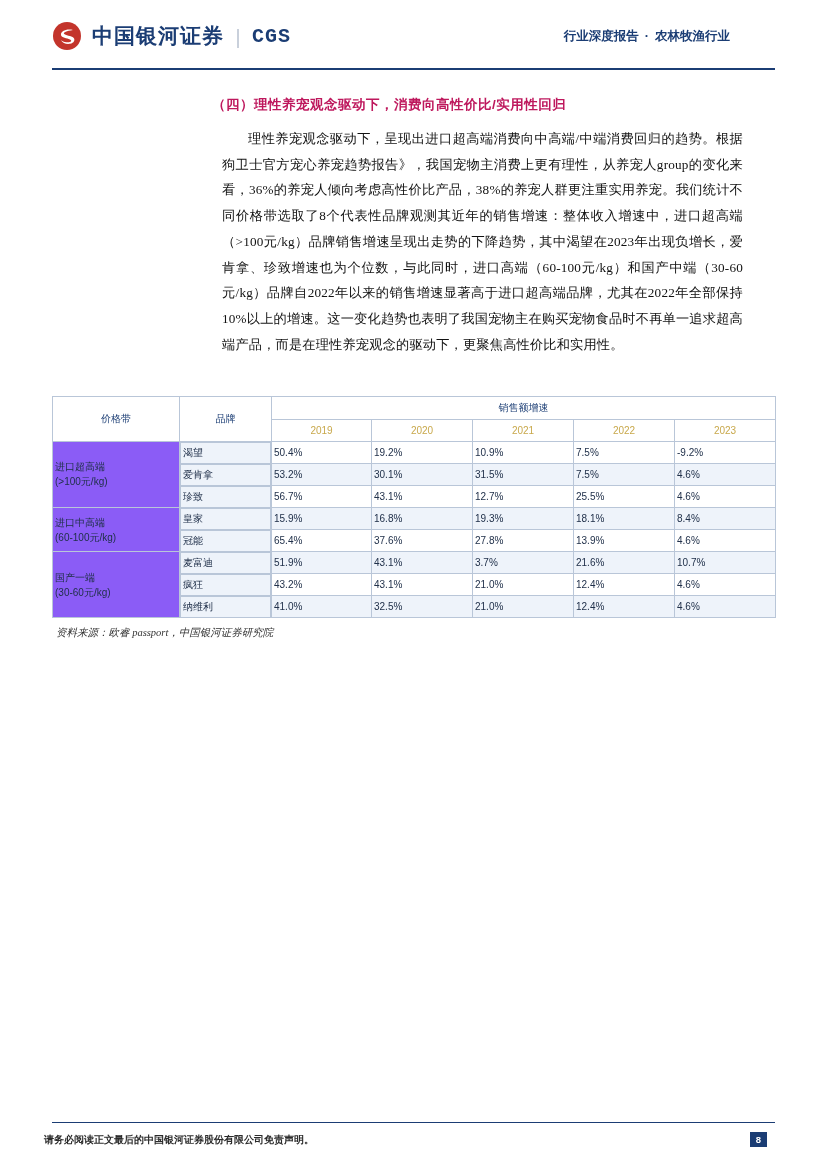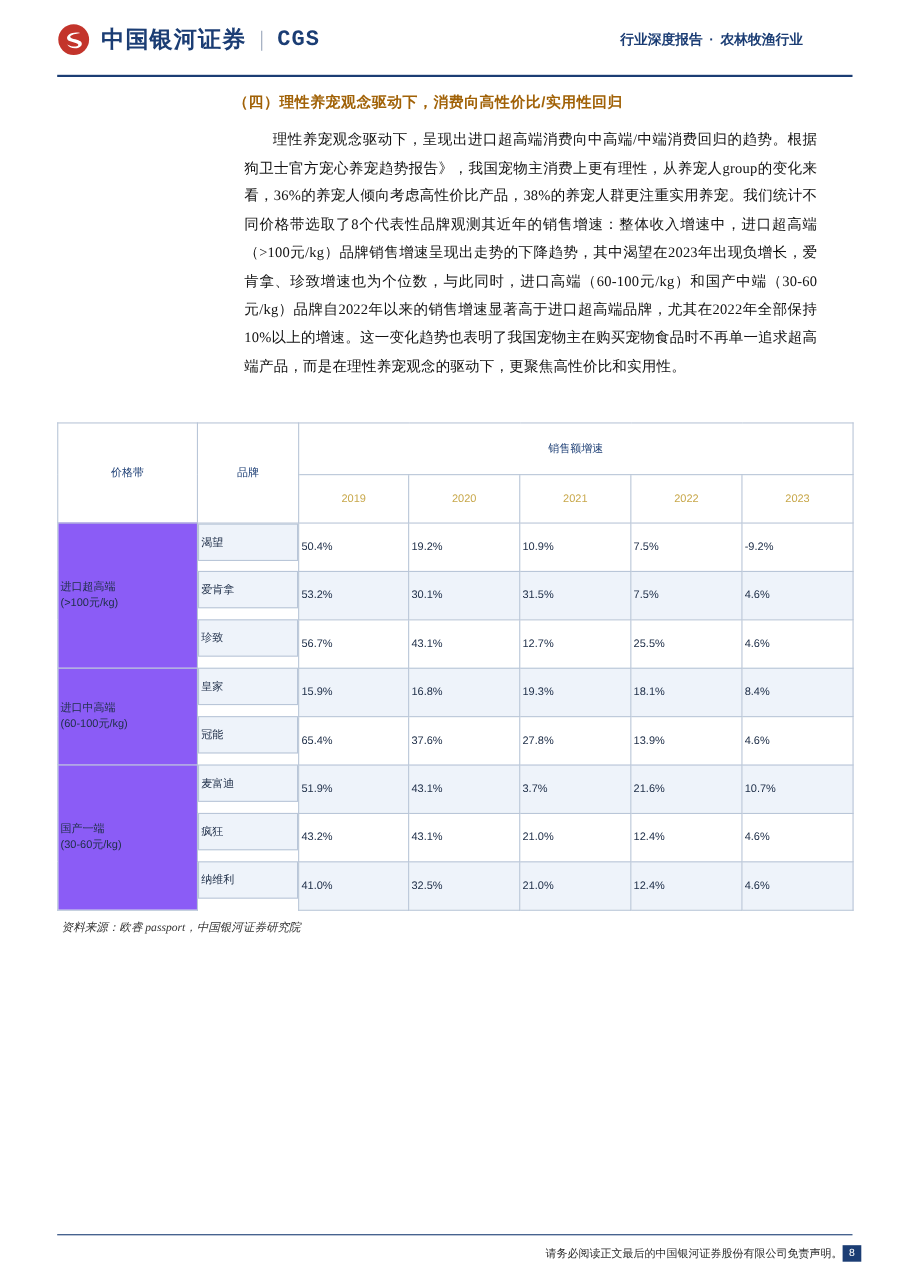--- a/index.html
+++ b/index.html
@@ -89,22 +89,22 @@
   .content {
     position: absolute;
     top: 84px;
     left: 52px;
     width: 723px;
   }
   .section-title {
     font-family: "Liberation Sans", sans-serif;
     font-size: 13.5px;
     font-weight: bold;
-    color: #a16207;
-    margin: 0 0 12px 160px;
+    color: #be185d;
+    margin: 12px 0 12px 160px;
     letter-spacing: 0.5px;
   }
   .body-para {
     font-size: 13.2px;
     line-height: 1.95;
     text-align: justify;
     text-justify: inter-ideograph;
     color: #111;
     margin: 0 0 6px 0;
     padding: 0 32px 0 170px;
@@ -127,21 +127,21 @@
     border-collapse: collapse;
     width: 723px;
     font-family: "Liberation Sans", sans-serif;
     font-size: 10px;
     color: #20304a;
     table-layout: fixed;
   }
   table.data th, table.data td {
     border: 1px solid #b9c6d8;
     vertical-align: middle;
-    padding: 16px 2px;
+    padding: 4px 2px;
     height: 22px;
     box-sizing: border-box;
   }
   table.data thead th {
     color: #1b3d74;
     font-weight: normal;
     background: #ffffff;
   }
   table.data thead tr.sub th {
     color: #c8a84b;
@@ -170,26 +170,27 @@
   .footer-rule {
     position: absolute;
     left: 52px;
     bottom: 46px;
     width: 723px;
     height: 1px;
     background: #1b3d74;
   }
   .footer {
     position: absolute;
-    left: 60px;
+    left: 44px;
     bottom: 22px;
     width: 723px;
     display: flex;
     align-items: center;
-    justify-content: flex-end;
+    justify-content: space-between;
+    font-weight: bold;
   }
   .footer-text {
     font-family: "Liberation Sans", sans-serif;
     font-size: 10px;
     color: #2b2b2b;
   }
   .page-num {
     width: 17px;
     height: 15px;
     background: #1b3d74;

